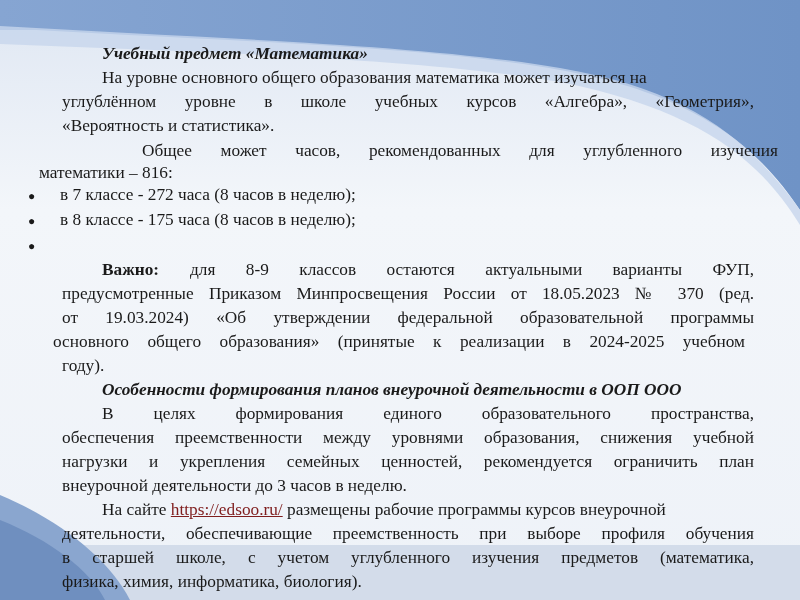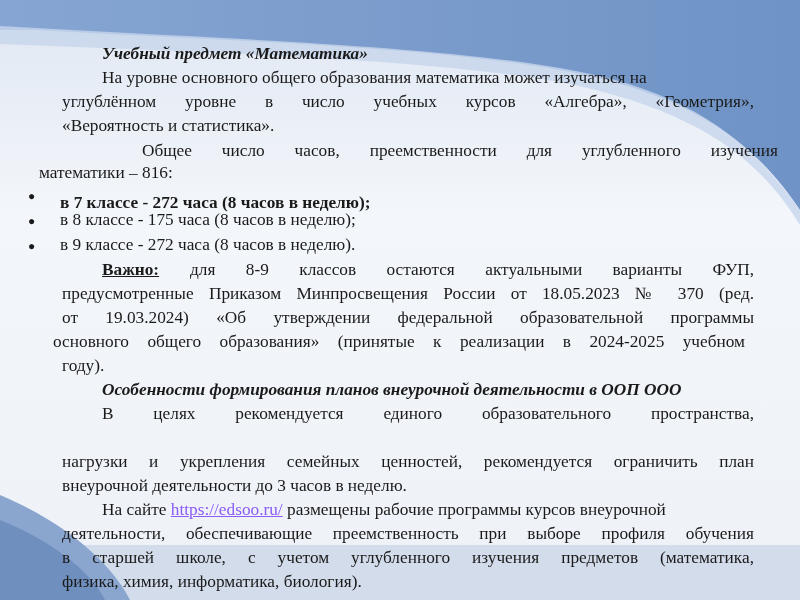--- a/index.html
+++ b/index.html
@@ -12,21 +12,21 @@
   .bg { position:absolute; inset:0; z-index:0; }
   .content {
     position:absolute; z-index:1; left:0; top:0; width:800px; height:600px;
     font-size:17.3px; line-height:24.4px;
   }
   .line { position:absolute; white-space:nowrap; }
   .just { text-align:justify; text-align-last:justify; white-space:normal; }
   .bi { font-weight:bold; font-style:italic; }
   .b { font-weight:bold; }
   .bullet { position:absolute; left:28px; font-size:12px; }
-  a.link { color:#8b5cf6; text-decoration:underline; }
+  a.link { color:#7f1d1d; text-decoration:underline; }
 </style>
 </head>
 <body>
 
 <svg class="bg" width="800" height="600" viewBox="0 0 800 600">
   <defs>
     <linearGradient id="topg" x1="0" y1="0" x2="1" y2="0">
       <stop offset="0" stop-color="#86a5d2"></stop>
       <stop offset="1" stop-color="#6f93c6"></stop>
     </linearGradient>
@@ -42,43 +42,43 @@
   <path d="M0,26 C200,38 420,44 560,68 C690,90 750,140 800,210 L800,225 C760,160 700,110 560,82 C420,58 200,52 0,44 Z" fill="#c7d6ec" opacity="0.8"></path>
   <rect x="0" y="545" width="800" height="55" fill="#d3dcea"></rect>
   <path d="M0,495 C60,520 110,560 130,600 L0,600 Z" fill="#8aa6cf"></path>
   <path d="M0,520 C50,540 90,570 105,600 L0,600 Z" fill="#6f8fbf"></path>
 </svg>
 
 <div class="content">
   <div class="line bi" style="left:102px; top:42px;">Учебный предмет «Математика»</div>
 
   <div class="line" style="left:102px; top:66px;text-align:center;">На уровне основного общего образования математика может изучаться на</div>
-  <div class="line just" style="left:62px; top:90px; width:692px;">углублённом уровне в число учебных курсов «Алгебра», «Геометрия»,</div>
+  <div class="line just" style="left:62px; top:90px; width:692px;">углублённом уровне в школе учебных курсов «Алгебра», «Геометрия»,</div>
   <div class="line" style="left:62px; top:114px;">«Вероятность и статистика».</div>
 
-  <div class="line just" style="left:142px; top:139px; width:636px;">Общее число часов, преемственности для углубленного изучения</div>
+  <div class="line just" style="left:142px; top:139px; width:636px;">Общее может часов, рекомендованных для углубленного изучения</div>
   <div class="line" style="left:39px; top:161px;">математики – 816:</div>
 
   <span class="bullet" style="top:184px;">●</span>
-  <div class="line" style="left:60px; top:191px;font-weight:bold;">в 7 классе - 272 часа (8 часов в неделю);</div>
+  <div class="line" style="left:60px; top:183px;">в 7 классе - 272 часа (8 часов в неделю);</div>
   <span class="bullet" style="top:209px;">●</span>
   <div class="line" style="left:60px; top:208px;">в 8 классе - 175 часа (8 часов в неделю);</div>
   <span class="bullet" style="top:234px;">●</span>
-  <div class="line" style="left:60px; top:233px;">в 9 классе - 272 часа (8 часов в неделю).</div>
 
-  <div class="line b" style="left:102px; top:258px;text-decoration:underline;">Важно:</div>
+  <div class="line b" style="left:102px; top:258px;">Важно:</div>
   <div class="line just" style="left:190px; top:258px; width:564px;">для 8-9 классов остаются актуальными варианты ФУП,</div>
   <div class="line just" style="left:62px; top:282px; width:692px;">предусмотренные Приказом Минпросвещения России от 18.05.2023 № 370 (ред.</div>
   <div class="line just" style="left:62px; top:306px; width:692px;">от 19.03.2024) «Об утверждении федеральной образовательной программы</div>
   <div class="line just" style="left:53px; top:330px; width:692px;">основного общего образования» (принятые к реализации в 2024-2025 учебном</div>
   <div class="line" style="left:62px; top:354px;">году).</div>
 
   <div class="line bi" style="left:102px; top:378px;">Особенности формирования планов внеурочной деятельности в ООП ООО</div>
 
-  <div class="line just" style="left:102px; top:402px; width:652px;">В целях рекомендуется единого образовательного пространства,</div>
+  <div class="line just" style="left:102px; top:402px; width:652px;">В целях формирования единого образовательного пространства,</div>
+  <div class="line just" style="left:62px; top:426px; width:692px;">обеспечения преемственности между уровнями образования, снижения учебной</div>
   <div class="line just" style="left:62px; top:450px; width:692px;">нагрузки и укрепления семейных ценностей, рекомендуется ограничить план</div>
   <div class="line" style="left:62px; top:474px;">внеурочной деятельности до 3 часов в неделю.</div>
 
   <div class="line" style="left:102px; top:498px;"><span>На сайте </span><a class="link">https://edsoo.ru/</a><span> размещены рабочие программы курсов внеурочной</span></div>
   <div class="line just" style="left:62px; top:522px; width:692px;">деятельности, обеспечивающие преемственность при выборе профиля обучения</div>
   <div class="line just" style="left:62px; top:546px; width:692px;">в старшей школе, с учетом углубленного изучения предметов (математика,</div>
   <div class="line" style="left:62px; top:570px;">физика, химия, информатика, биология).</div>
 </div>
 
 </body></html>

